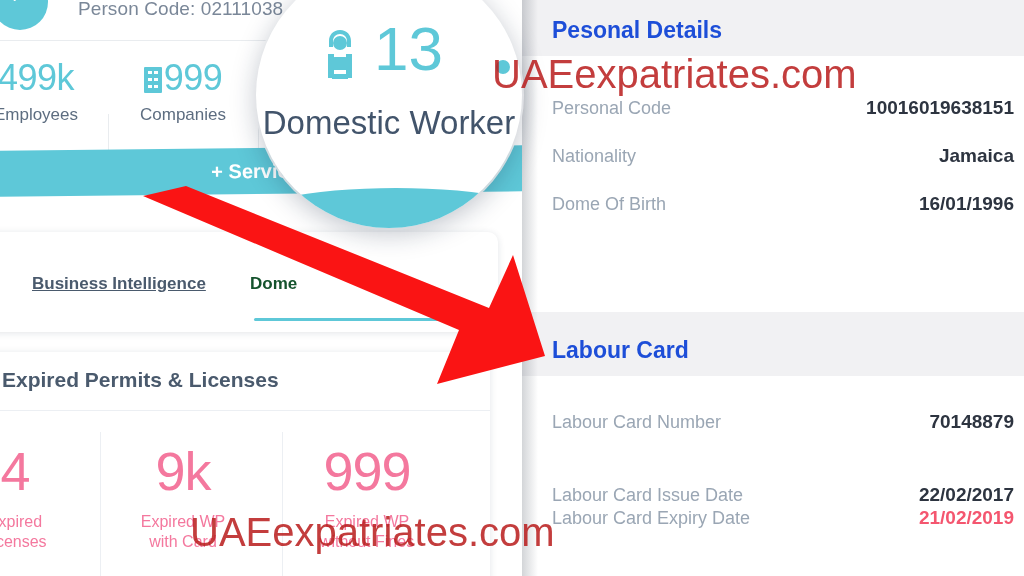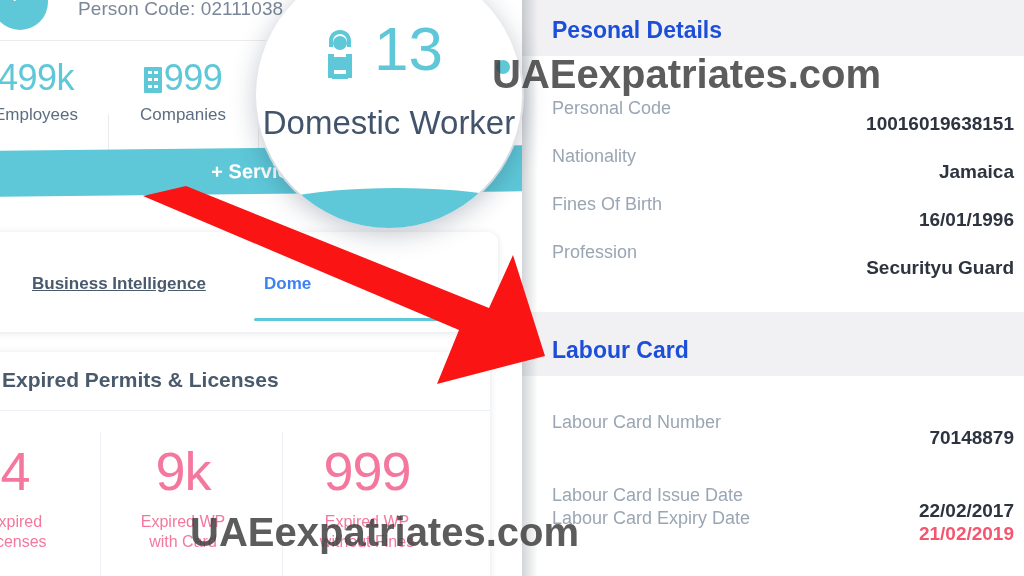--- a/index.html
+++ b/index.html
@@ -66,21 +66,21 @@
   
   #tabs-card{
     position:absolute; left:-14px; top:232px; width:512px; height:100px;
     background:#fff; border-radius:10px;
     box-shadow:0 1px 7px rgba(30,45,70,.13);
   }
   .tab{
     position:absolute; top:42px; font-size:17px; font-weight:600; white-space:nowrap;
   }
   #tab-bi{ left:46px; color:#4a5a6d;text-decoration:underline; }
-  #tab-dw{ left:278px; color:#3b82f6; }
+  #tab-dw{ left:264px; color:#14532d; }
   .tab-underline{
     position:absolute; left:268px; top:86px; width:190px; height:3px;
     background:#5ec8d8; border-radius:2px;
   }
 
   
   #permits-card{
     position:absolute; left:-18px; top:352px; width:508px; height:250px;
     background:#fff; border-radius:10px;
     box-shadow:0 1px 7px rgba(30,45,70,.13);
@@ -126,21 +126,21 @@
 
   .row{
     position:absolute; left:0; width:502px; height:48px;text-align:right;
   }
   .row .k{
     position:absolute; left:30px; top:50%; transform:translateY(-50%);
     font-size:18px; color:#9aa6b4;
   }
   .row .v{
     position:absolute; right:10px; top:50%; transform:translateY(-50%);
-    font-size:19px; font-weight:700; color:#2d3440; white-space:nowrap;margin-top:16px;
+    font-size:19px; font-weight:700; color:#2d3440; white-space:nowrap;
   }
   .row .v.alert{ color:#f4566f; }
 
   
   #lens{
     position:absolute; left:256px; top:-38px; width:266px; height:266px;
     border-radius:50%; background:#fff; overflow:hidden;
     box-shadow:0 6px 26px rgba(20,35,60,.26), 0 0 0 2px rgba(255,255,255,.9);
   }
   #lens .lens-ico{
@@ -161,21 +161,21 @@
   #lens-dot{
     position:absolute; left:496px; top:60px; width:14px; height:14px;
     border-radius:50%; background:#5ec8d8;
   }
 
   
   #arrow{ position:absolute; left:0; top:0; width:1024px; height:576px; pointer-events:none; }
 
   
   .wm{
-    position:absolute; color:#404040; font-weight:700; white-space:nowrap;
+    position:absolute; color:#b91c1c; font-weight:400; white-space:nowrap;
     pointer-events:none; opacity:.85;
   }
   #wm-top{ left:492px; top:52px; font-size:40px; }
   #wm-bottom{ left:190px; top:510px; font-size:40px; }
 </style>
 </head>
 <body>
 
 <div id="stage">
 
@@ -261,26 +261,22 @@
 
     <div class="row" style="top:84px;">
       <div class="k">Personal Code</div>
       <div class="v">10016019638151</div>
     </div>
     <div class="row" style="top:132px;">
       <div class="k">Nationality</div>
       <div class="v">Jamaica</div>
     </div>
     <div class="row" style="top:180px;">
-      <div class="k">Fines Of Birth</div>
+      <div class="k">Dome Of Birth</div>
       <div class="v">16/01/1996</div>
-    </div>
-    <div class="row" style="top:228px;">
-      <div class="k">Profession</div>
-      <div class="v">Securityu Guard</div>
     </div>
 
     <div class="sec-header" id="sec-labour">
       <div class="t">Labour Card</div>
     </div>
 
     <div class="row" style="top:398px;">
       <div class="k">Labour Card Number</div>
       <div class="v">70148879</div>
     </div>

